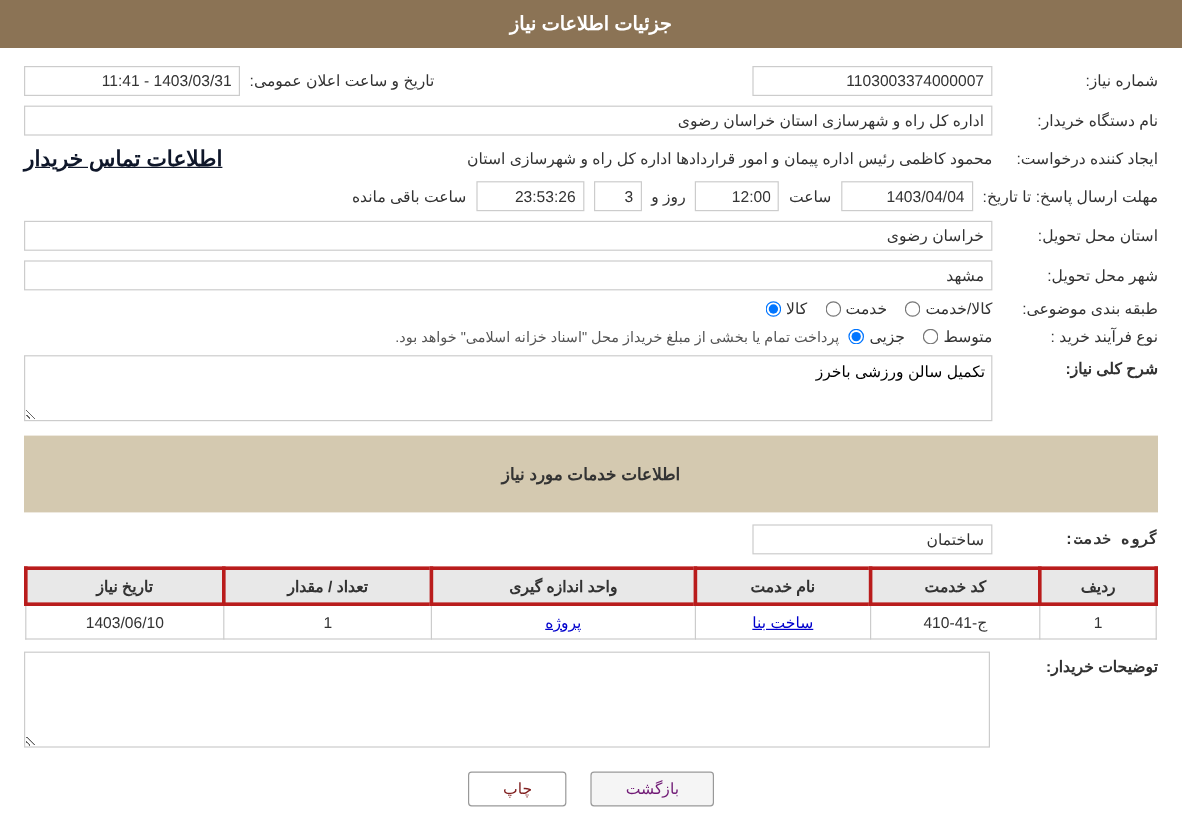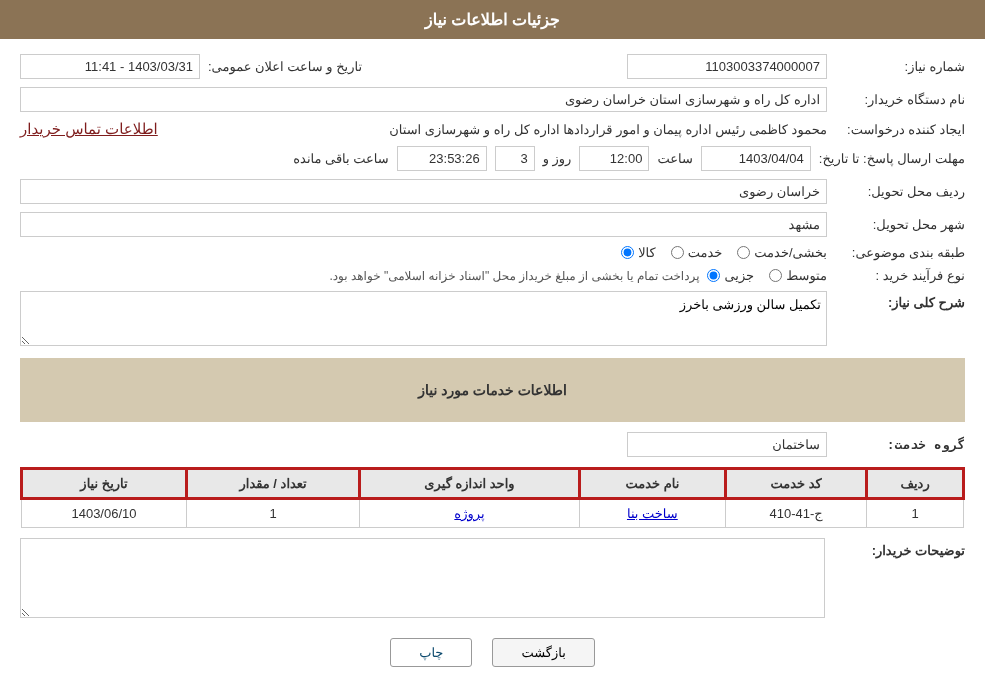--- a/index.html
+++ b/index.html
@@ -83,24 +83,25 @@
       width: 100%;
       min-height: 65px;
       padding: 5px;
       font-family: Tahoma, Arial, sans-serif;
       font-size: 13px;
       direction: rtl;
       resize: vertical;
       background: #fff;
     }
     .link-text {
-      color: #7f1d1d;
+      color: #0f172a;
       text-decoration: underline;
       cursor: pointer;
-      font-size: 15px;
+      font-size: 18px;
+      font-weight: bold;
     }
     .process-text {
       font-size: 12px;
       color: #555;
       flex: 1;
     }
     .table-wrapper {
       width: 100%;
       border-collapse: collapse;
       margin: 10px 0;
@@ -134,25 +135,25 @@
     .btn {
       padding: 6px 28px;
       font-family: Tahoma, Arial, sans-serif;
       font-size: 13px;
       cursor: pointer;
       border: 1px solid #999;
       border-radius: 3px;
     }
     .btn-print {
       background: #fff;
-      color: #0c4a6e;
+      color: #7f1d1d;
     }
     .btn-back {
       background: #f5f5f5;
-      color: #000000;
+      color: #701a75;
     }
     .group-row {
       display: flex;
       align-items: center;
       gap: 8px;
       margin-bottom: 8px;
     }
     .buyer-desc-wrapper {
       display: flex;
       align-items: flex-start;
@@ -207,34 +208,34 @@
       <input class="input-box" style="width: 110px;" type="text" readonly="" value="1403/04/04">
       <span>ساعت</span>
       <input class="input-box" style="width: 70px;" type="text" readonly="" value="12:00">
       <span>روز و</span>
       <input class="input-box" style="width: 40px;" type="text" readonly="" value="3">
       <input class="input-box" style="width: 90px;" type="text" readonly="" value="23:53:26">
       <span>ساعت باقی مانده</span>
     </div>
 
     <div class="row">
-      <span class="label">ردیف محل تحویل:</span>
+      <span class="label">استان محل تحویل:</span>
       <input class="input-box input-wide" type="text" readonly="" value="خراسان رضوی" style="">
     </div>
 
     <div class="row">
       <span class="label">شهر محل تحویل:</span>
       <input class="input-box input-wide" type="text" readonly="" value="مشهد" style="">
     </div>
 
     <div class="row">
       <span class="label">طبقه بندی موضوعی:</span>
       <div class="radio-group">
         <label class="radio-item">
-          <span>بخشی/خدمت</span>
+          <span>کالا/خدمت</span>
           <input type="radio" name="category" style="">
         </label>
         <label class="radio-item">
           <span>خدمت</span>
           <input type="radio" name="category" style="">
         </label>
         <label class="radio-item">
           <span>کالا</span>
           <input type="radio" name="category" checked="" style="">
         </label>

